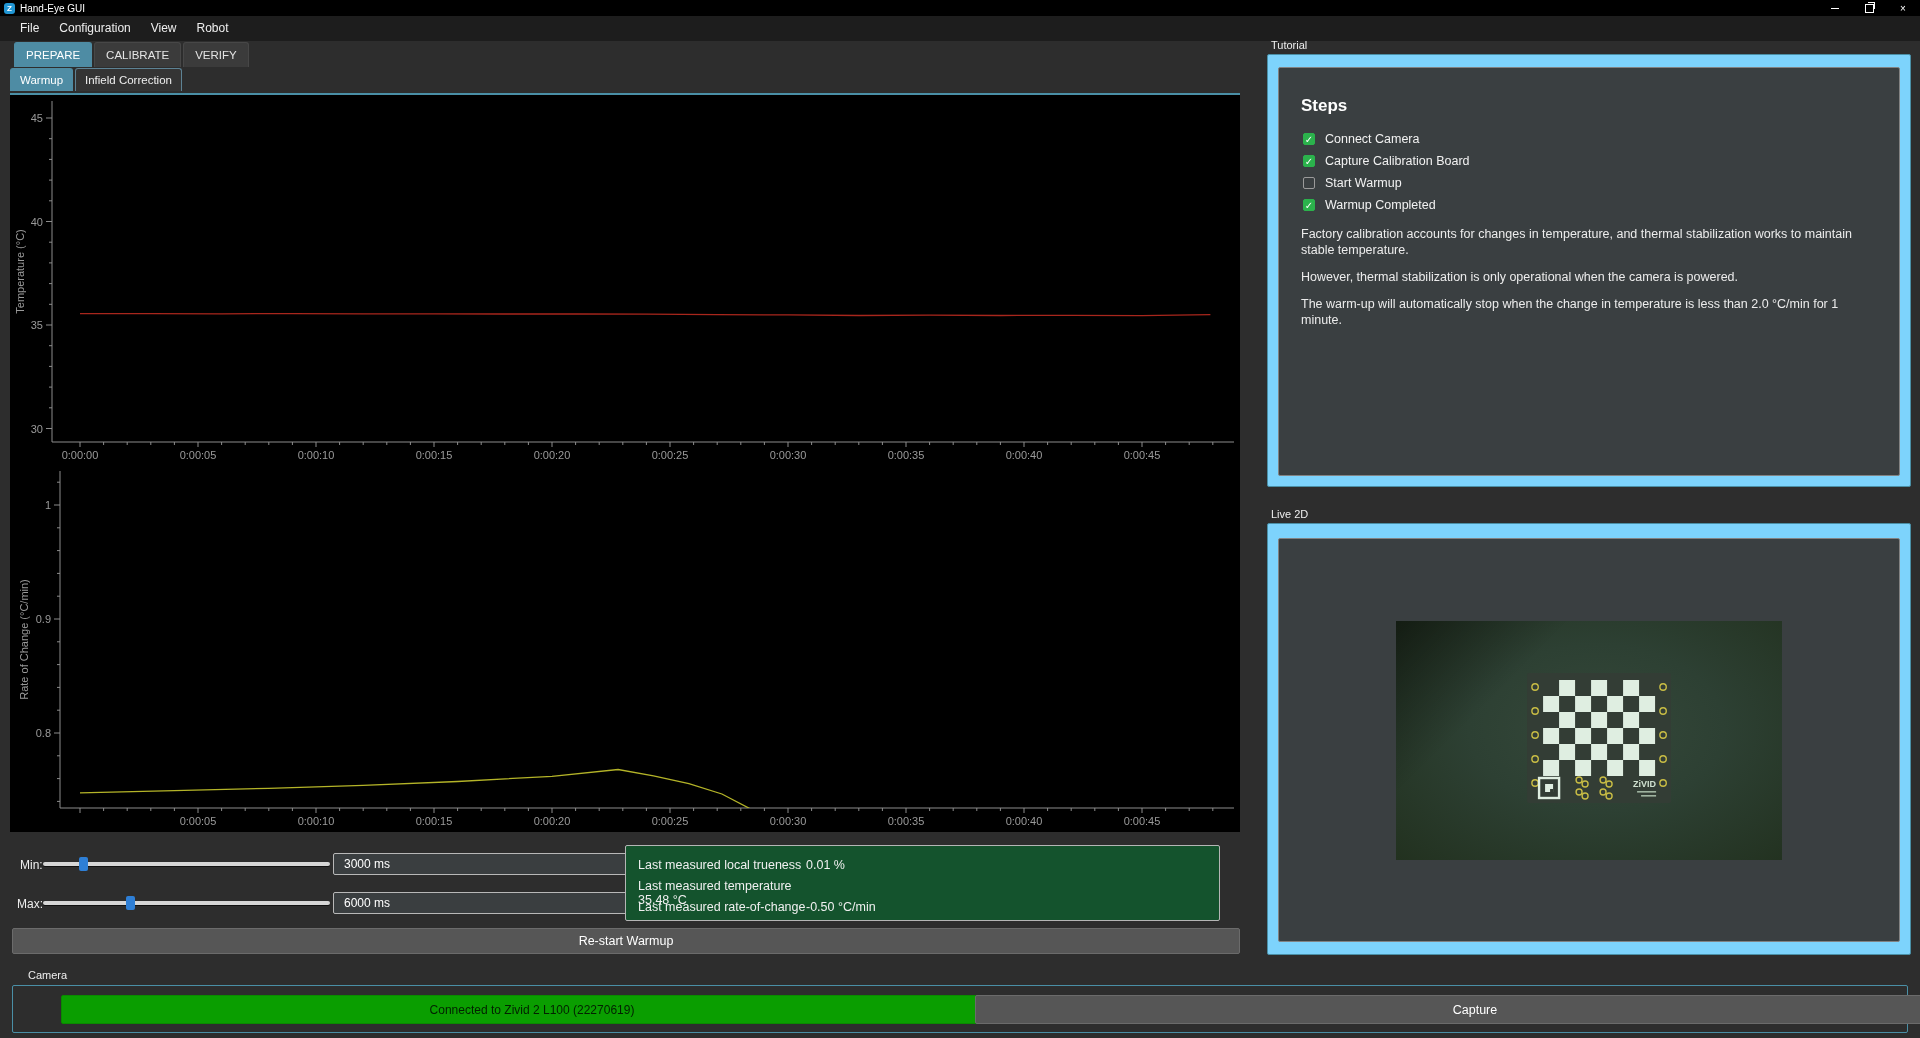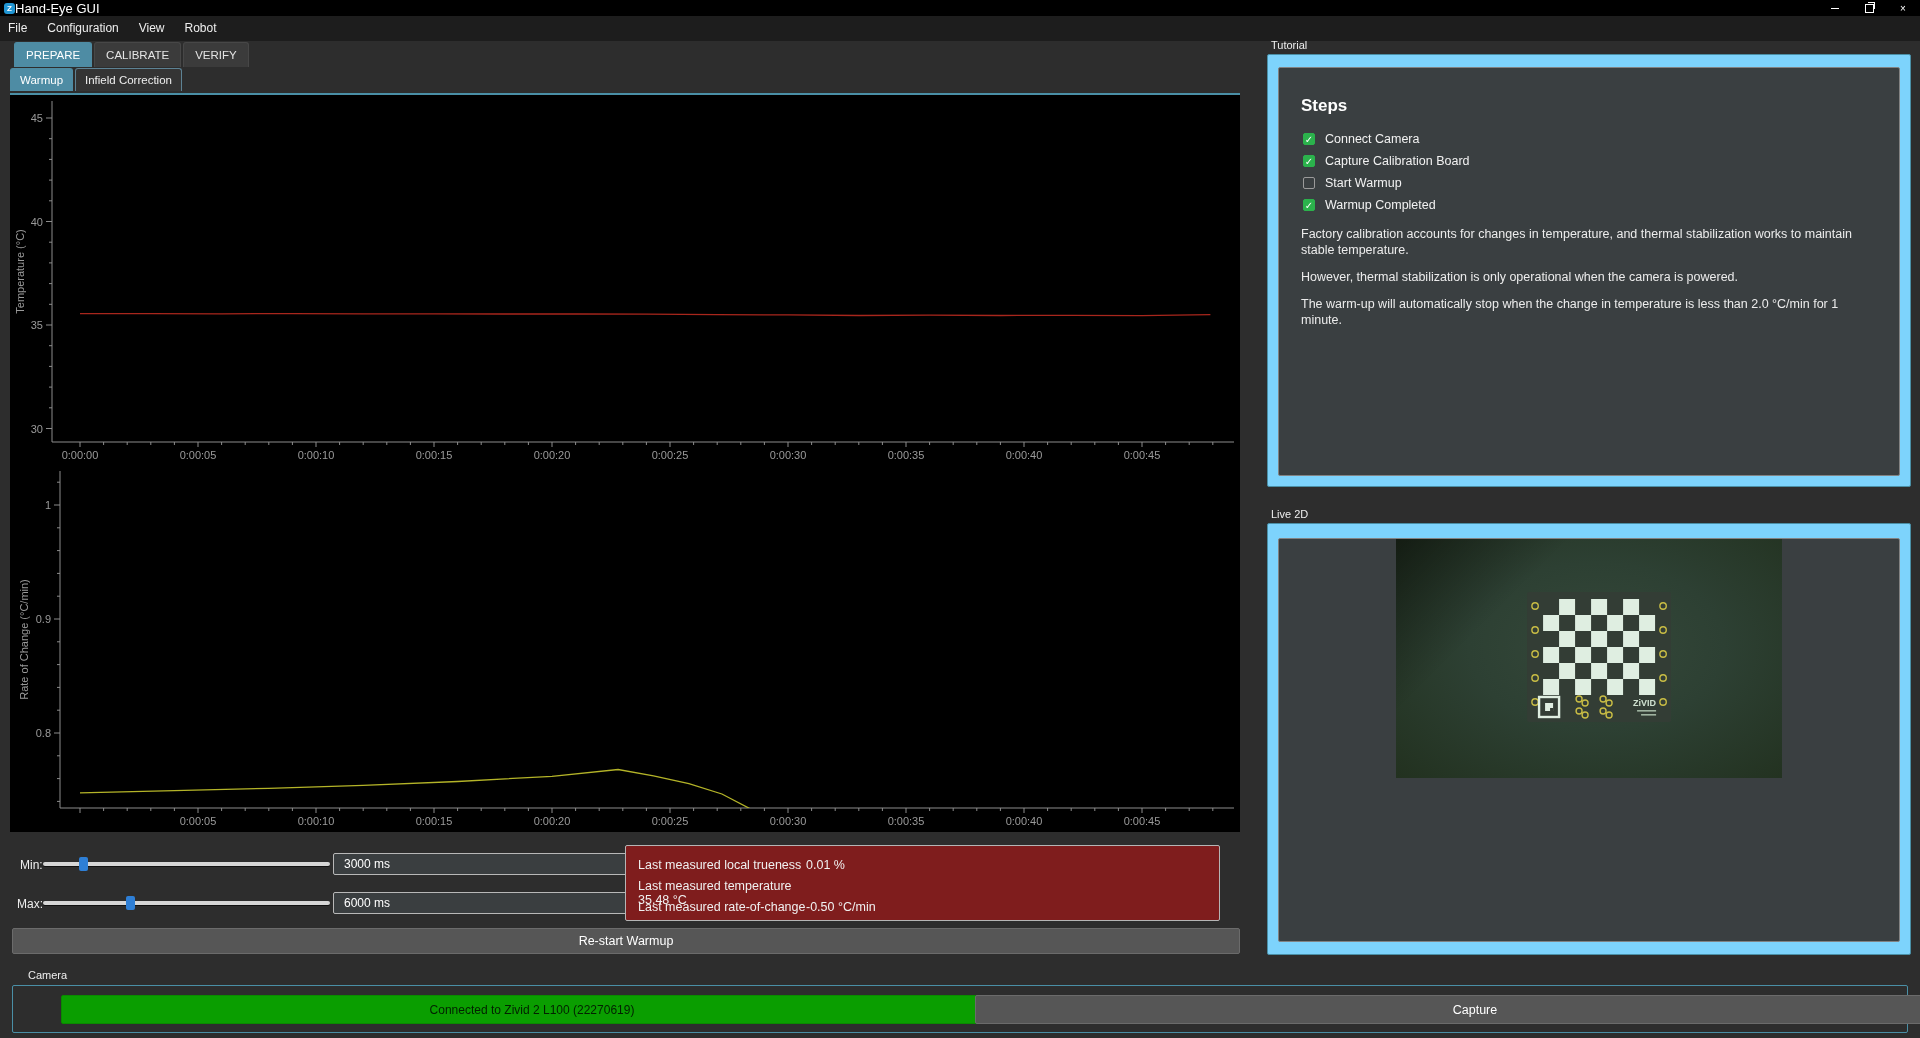--- a/index.html
+++ b/index.html
@@ -3,31 +3,31 @@
 <meta charset="utf-8">
 <style>
   html,body{margin:0;padding:0;background:#1a1a1a;}
   body{font-family:"Liberation Sans", sans-serif;}
   #app{position:relative;width:1920px;height:1038px;background:#2d2d2d;overflow:hidden;color:#e8e8e8;}
 
   
   .titlebar{position:absolute;left:0;top:0;width:1920px;height:16px;background:#000;display:flex;align-items:center;}
   .app-icon{width:11px;height:11px;margin-left:4px;border-radius:3px;background:#2196d4;color:#fff;
     font-size:8px;font-weight:bold;display:flex;align-items:center;justify-content:center;}
-  .app-title{font-size:13px;color:#fff;}
+  .app-title{font-size:10px;color:#fff;margin-left:5px;}
   .win-btns{margin-left:auto;display:flex;height:16px;}
   .win-btn{width:34px;height:16px;display:flex;align-items:center;justify-content:center;color:#fff;font-size:10px;}
   .glyph-min{width:8px;height:1px;background:#fff;}
   .glyph-restore{width:7px;height:7px;border:1px solid #fff;position:relative;background:#000;}
   .glyph-restore:before{content:"";position:absolute;left:2px;top:-3px;width:6px;height:6px;border:1px solid #fff;border-bottom:none;border-left:none;}
 
   
   .menubar{position:absolute;left:0;top:16px;width:1920px;height:24px;background:#1d1d1d;display:flex;align-items:center;border-bottom:1px solid #1d1d1d;}
   .menu-item{font-size:12px;color:#eee;padding:0 10px;height:24px;display:flex;align-items:center;}
-  .menu-item:first-child{padding-left:8px;}
+  .menu-item:first-child{padding-left:20px;}
 
   
   .tabs-row{position:absolute;left:14px;top:42px;display:flex;gap:2px;}
   .tab{font-size:11.5px;padding:6px 11px;background:#3b3b3b;color:#e4e4e4;border-radius:3px 3px 0 0;border:1px solid #474747;border-bottom:none;}
   .tab.selected{background:#4e8ca4;color:#fff;border-color:#4e8ca4;}
   .subtabs-row{position:absolute;left:10px;top:68px;display:flex;gap:2px;}
   .subtab{font-size:11.5px;padding:5px 9px;background:#343434;color:#eee;border-radius:3px 3px 0 0;border:1px solid #5d8294;border-bottom:none;}
   .subtab.selected{background:#4e8ca4;color:#fff;border:1px solid #4e8ca4;border-bottom:none;}
   .pane-topline{position:absolute;left:10px;top:93px;width:1230px;height:2px;background:#4a8fa6;}
 
@@ -38,21 +38,21 @@
 
   
   .ctl-label{position:absolute;font-size:12px;color:#eee;}
   .slider{position:absolute;height:14px;}
   .slider .track{position:absolute;left:0;right:0;top:5px;height:4px;background:#d6d6d6;border-radius:2px;box-shadow:0 1px 0 #111;}
   .slider .handle{position:absolute;top:0;width:9px;height:14px;background:#2e7fd6;border-radius:2px;}
   .ms-field{position:absolute;width:284px;height:20px;background:#3a3e40;border:1px solid #b8b8b8;color:#fff;
     font-size:12px;font-family:"Liberation Sans", sans-serif;padding:0 0 0 10px;border-radius:2px;}
 
   
-  .status-panel{position:absolute;left:625px;top:845px;width:595px;height:76px;background:#7f1d1d;border:1px solid #b5b5b5;border-radius:2px;box-sizing:border-box;}
+  .status-panel{position:absolute;left:625px;top:845px;width:595px;height:76px;background:#14532d;border:1px solid #b5b5b5;border-radius:2px;box-sizing:border-box;}
   .status-row{position:absolute;left:12px;display:flex;font-size:12.5px;color:#f0f0f0;}
   .status-row .lbl{width:168px;}
   .status-row .val{}
 
   
   .btn{display:flex;align-items:center;justify-content:center;background:#565656;color:#fff;font-size:12.5px;border:1px solid #6b6b6b;border-radius:2px;box-sizing:border-box;}
   .restart-btn{position:absolute;left:12px;top:928px;width:1228px;height:26px;}
   .section-label{position:absolute;font-size:11px;color:#eee;}
   .camera-box{position:absolute;left:12px;top:985px;width:1896px;height:48px;border:1px solid #4a8fa6;border-radius:2px;box-sizing:border-box;}
   .connected-btn{position:absolute;left:10px;top:9px;width:942px;height:29px;background:#0a9e00;color:#032100;border:1px solid #0a8a00;font-size:12px;margin-left:38px;}
@@ -64,21 +64,21 @@
   .steps-heading{position:absolute;left:22px;top:28px;font-size:17px;font-weight:bold;color:#fff;}
   .step{position:absolute;left:24px;display:flex;align-items:center;height:16px;}
   .cb{width:12px;height:12px;border:1px solid #9a9a9a;border-radius:2px;background:#3a3f41;display:flex;align-items:center;justify-content:center;
       font-size:10px;color:#fff;box-sizing:border-box;}
   .cb.checked{background:#2bb24c;border-color:#2bb24c;}
   .step .step-label{font-size:12.5px;color:#f2f2f2;margin-left:10px;}
   .paras{position:absolute;left:22px;top:158px;right:20px;}
   .paras p{font-size:12.5px;line-height:16px;color:#ececec;margin:0 0 11px 0;}
 
   
-  .live2d-inner{display:flex;align-items:flex-start;justify-content:center;}
+  .live2d-inner{display:flex;align-items:center;justify-content:center;}
   .cam-img{width:386px;height:239px;position:relative;overflow:hidden;
     background:
       linear-gradient(135deg, rgba(0,0,0,0.45) 0%, rgba(0,0,0,0) 28%),
       radial-gradient(ellipse at 52% 45%, #35483a 0%, #2d4033 45%, #22311f 100%);}
   .board-wrap{position:absolute;left:50%;top:50%;transform:translate(-43%,-50%);}
 </style>
 </head>
 <body>
 
 <div id="app">

